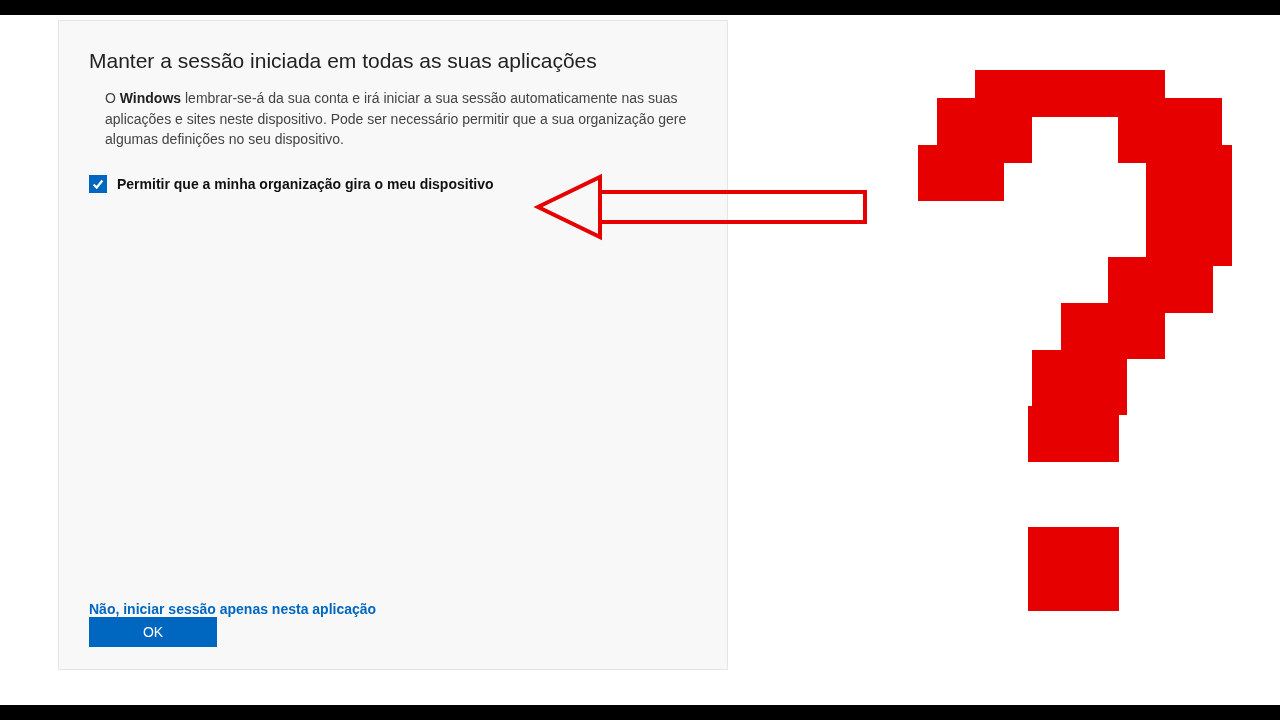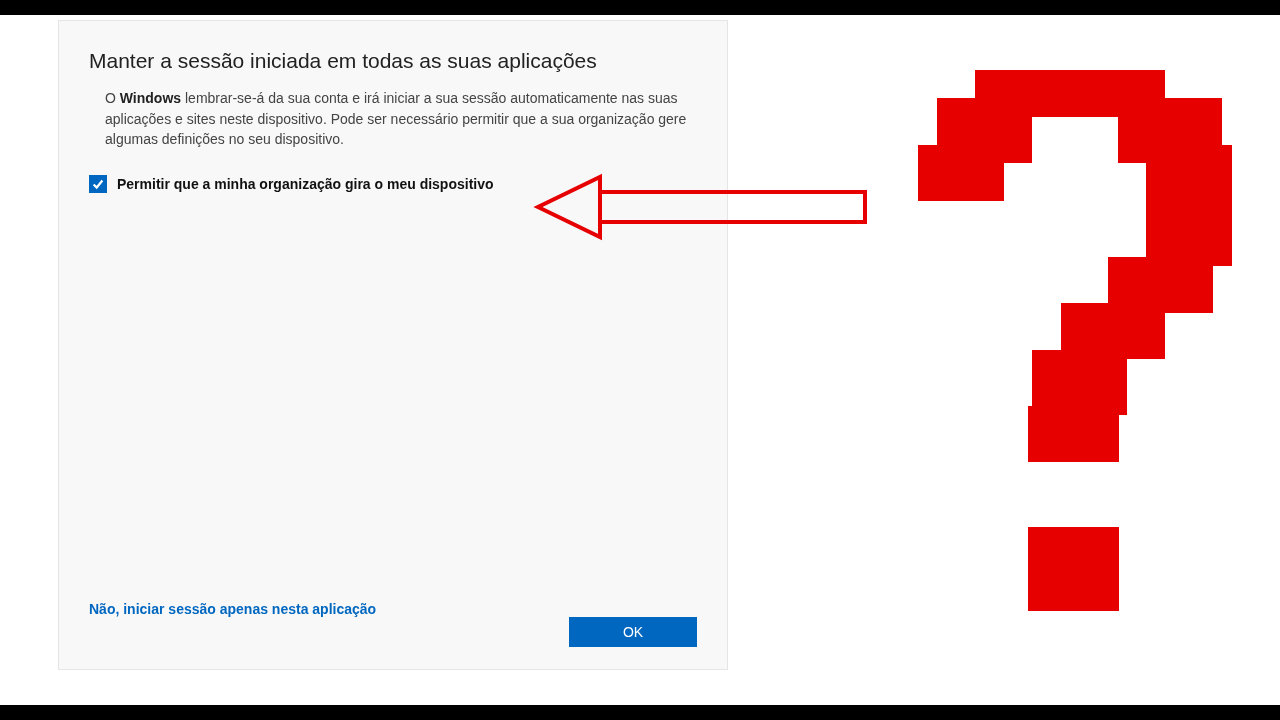--- a/index.html
+++ b/index.html
@@ -9,21 +9,21 @@
   .dialog{position:absolute;left:58px;top:20px;width:670px;height:650px;background:#f8f8f8;border:1px solid #e5e5e5;display:flex;flex-direction:column;padding:26px 30px 22px 30px;box-sizing:border-box}
   .dialog-title{font-size:21px;color:#222;font-weight:400;margin:0 0 14px 0;line-height:1.3}
   .dialog-description{font-size:14px;color:#444;line-height:1.45;margin:0 0 26px 16px}
   .desc-strong{font-weight:600;color:#222}
   .checkbox-row{display:flex;align-items:flex-end;gap:10px}
   .checkbox{width:18px;height:18px;background:#0067c0;display:flex;align-items:center;justify-content:center;flex-shrink:0}
   .checkbox svg{width:14px;height:14px;stroke:#fff;stroke-width:2.5;fill:none}
   .checkbox-label{font-size:14px;font-weight:600;color:#111;line-height:1.2}
   .spacer{flex:1}
   .link{font-size:14px;font-weight:700;color:#0067c0;cursor:pointer;}
-  .button-row{display:flex;justify-content:flex-end}
+  .button-row{display:flex;justify-content:flex-start}
   .ok-button{background:#0067c0;color:#fff;font-size:14px;border:none;width:128px;height:30px;cursor:pointer;font-family:inherit}
   
   .arrow-annotation{position:absolute;left:530px;top:172px;pointer-events:none}
   
   .qmark{position:absolute;left:880px;top:70px;width:380px;height:560px;pointer-events:none}
 </style>
 </head>
 <body>
 
 <div class="letterbox lb-top"></div>

